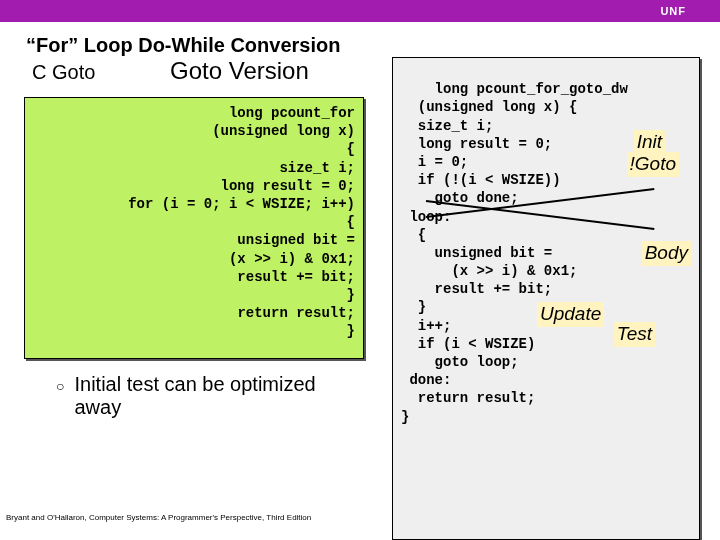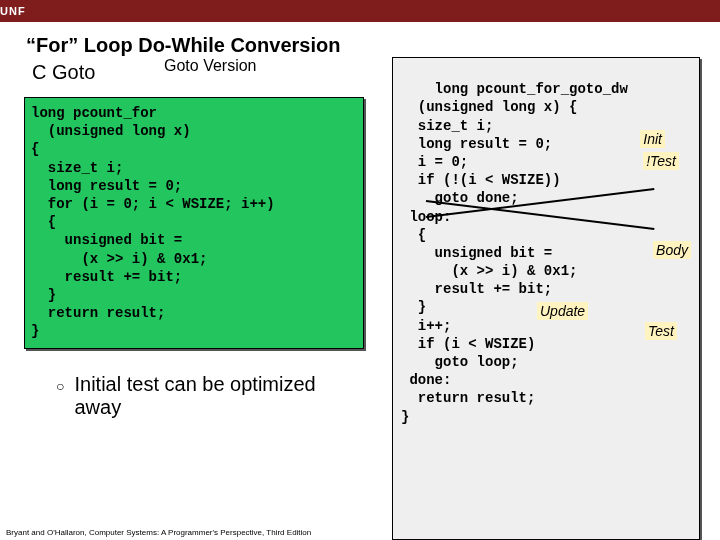--- a/index.html
+++ b/index.html
@@ -5,59 +5,61 @@
   * { box-sizing: border-box; margin: 0; padding: 0; }
   body {
     width: 720px; height: 540px;
     font-family: Arial, Helvetica, sans-serif;
     background: #fff;
     overflow: hidden;
     position: relative;
   }
   .topbar {
     height: 22px;
-    background: #7f1d1d;
+    background: #a21caf;
     display: flex;
+    justify-content: flex-end;
     align-items: center;
-    padding-right: 18px;
+    padding-right: 34px;
     color: #fff;
     font-size: 11px;
     font-weight: bold;
     letter-spacing: 1px;
   }
   .title {
     font-size: 20px;
     font-weight: bold;
     margin: 12px 0 6px 26px;
     color: #000;
   }
   .content { position: relative; }
   .ccode-label {
     position: absolute;
     left: 32px; top: -2px;
     font-size: 20px;
   }
   .goto-label {
     position: absolute;
-    left: 164px; top: -6px;
-    font-size: 16px;
+    left: 170px; top: -6px;
+    font-size: 24px;
   }
   .left-box {
     position: absolute;
     left: 24px; top: 34px;
     width: 340px;
-    background: #22c55e;
+    background: #bef264;
     border: 1px solid #000;
     box-shadow: 2px 2px 0 #555;
     font-family: "Courier New", monospace;
     font-size: 14px;
     font-weight: bold;
-    padding: 6px 8px 8px 6px;
+    padding: 6px 8px 18px 6px;
     white-space: pre;
     line-height: 1.3;
+    text-align: right;
   }
   .right-box {
     position: absolute;
     left: 392px; top: -6px;
     width: 308px;
     background: #efefef;
     border: 1px solid #000;
     box-shadow: 2px 2px 0 #555;
     font-family: "Courier New", monospace;
     font-size: 14px;
@@ -73,41 +75,41 @@
     display: flex;
     gap: 10px;
     font-size: 20px;
   }
   .bullet-sym {
     font-size: 14px;
     line-height: 26px;
   }
   .footer {
     position: absolute;
-    left: 6px; bottom: 3px;
+    left: 6px; bottom: 18px;
     font-size: 8px;
     color: #000;
   }
   
   .ann {
     position: absolute;
     font-family: Arial, sans-serif;
     font-style: italic;
     font-weight: normal;
-    font-size: 14px;
+    font-size: 19px;
     background: #fff3c0;
     padding: 0 3px;
     border: 0;
     white-space: nowrap;
   }
   .ann-init  { right: 34px; top: 72px; font-style: italic; }
   .ann-ntest { right: 20px; top: 94px; }
   .ann-body  { right: 8px;  top: 171px; margin-top: 12px; }
   .ann-update{ left: 144px; top: 244px; }
-  .ann-test  { right: 22px; top: 264px; }
+  .ann-test  { right: 44px; top: 264px; }
   
   .strike {
     position: absolute;
     height: 0; border-top: 2px solid #000;
     transform-origin: left center;
   }
   .strike1 { left: 426px; top: 200px; width: 230px; transform: rotate(7deg); }
   .strike2 { left: 426px; top: 216px; width: 230px; transform: rotate(-7deg); }
 </style>
 </head>
@@ -151,21 +153,21 @@
       (x &gt;&gt; i) &amp; 0x1;
     result += bit;
   }
   i++;
   if (i &lt; WSIZE)
     goto loop;
  done:
   return result;
 }</span>
     <span class="ann ann-init">Init</span>
-    <span class="ann ann-ntest">!Test</span>
+    <span class="ann ann-ntest">!Goto</span>
     <span class="ann ann-body">Body</span>
     <span class="ann ann-update">Update</span>
     <span class="ann ann-test">Test</span>
   </div>
 
   <div class="bullet-row">
     <span class="bullet-sym">○</span>
     <span>Initial test can be optimized away</span>
   </div>
 </div>

